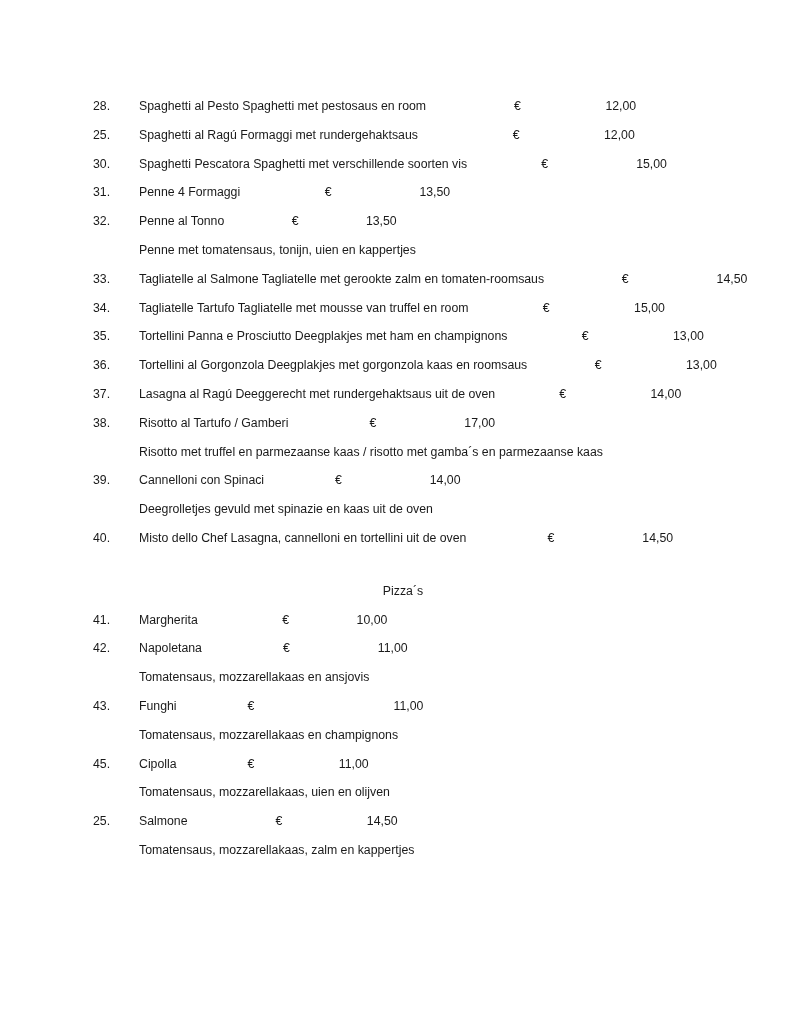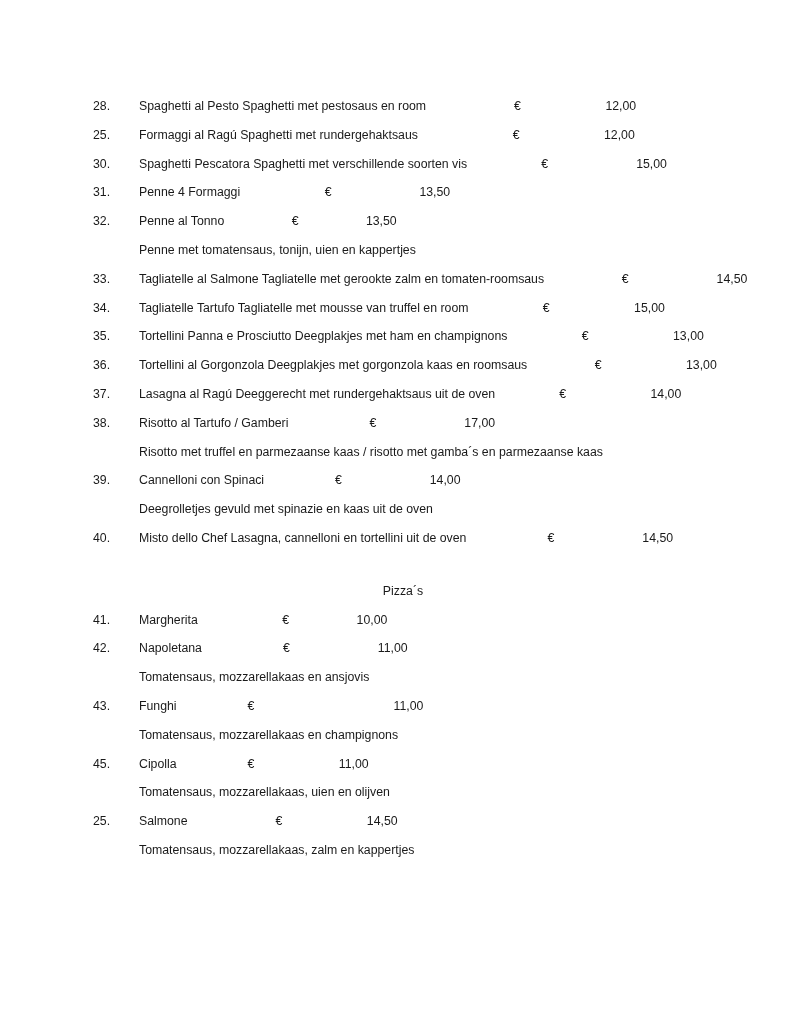--- a/index.html
+++ b/index.html
@@ -68,21 +68,21 @@
   .price {
     white-space: pre;
   }
 </style>
 </head>
 <body>
 
 <div class="page">
   <div class="doc-body">
       <div class="menu-row"><span class="row-num">28.</span><span class="row-body"><span class="name">Spaghetti al Pesto Spaghetti met pestosaus en room</span><span>       </span><span class="euro">€</span><span>      </span><span class="price">12,00</span></span></div>
-      <div class="menu-row"><span class="row-num">25.</span><span class="row-body"><span class="name">Formaggi al Ragú Spaghetti met rundergehaktsaus</span><span>         </span><span class="euro">€</span><span>      </span><span class="price">12,00</span></span></div>
+      <div class="menu-row"><span class="row-num">25.</span><span class="row-body"><span class="name">Spaghetti al Ragú Formaggi met rundergehaktsaus</span><span>         </span><span class="euro">€</span><span>      </span><span class="price">12,00</span></span></div>
       <div class="menu-row"><span class="row-num">30.</span><span class="row-body"><span class="name">Spaghetti Pescatora Spaghetti met verschillende soorten vis</span><span>   </span><span class="euro">€</span><span>       </span><span class="price">15,00</span></span></div>
       <div class="menu-row"><span class="row-num">31.</span><span class="row-body"><span class="name">Penne 4 Formaggi</span><span>      </span><span class="euro">€</span><span>       </span><span class="price">13,50</span></span></div>
       <div class="menu-row"><span class="row-num">32.</span><span class="row-body"><span class="name">Penne al Tonno</span><span> </span><span class="euro">€</span><span> </span><span class="price">13,50</span></span></div>
       <div class="desc-row">Penne met tomatensaus, tonijn, uien en kappertjes</div>
       <div class="menu-row"><span class="row-num">33.</span><span class="row-body"><span class="name">Tagliatelle al Salmone Tagliatelle met gerookte zalm en tomaten-roomsaus</span><span>    </span><span class="euro">€</span><span>       </span><span class="price">14,50</span></span></div>
       <div class="menu-row"><span class="row-num">34.</span><span class="row-body"><span class="name">Tagliatelle Tartufo Tagliatelle met mousse van truffel en room</span><span>   </span><span class="euro">€</span><span>      </span><span class="price">15,00</span></span></div>
       <div class="menu-row"><span class="row-num">35.</span><span class="row-body"><span class="name">Tortellini Panna e Prosciutto Deegplakjes met ham en champignons</span><span>   </span><span class="euro">€</span><span>      </span><span class="price">13,00</span></span></div>
       <div class="menu-row"><span class="row-num">36.</span><span class="row-body"><span class="name">Tortellini al Gorgonzola Deegplakjes met gorgonzola kaas en roomsaus</span><span> </span><span class="euro">€</span><span>      </span><span class="price">13,00</span></span></div>
       <div class="menu-row"><span class="row-num">37.</span><span class="row-body"><span class="name">Lasagna al Ragú Deeggerecht met rundergehaktsaus uit de oven</span><span></span><span class="euro">€</span><span>      </span><span class="price">14,00</span></span></div>
       <div class="menu-row"><span class="row-num">38.</span><span class="row-body"><span class="name">Risotto al Tartufo / Gamberi</span><span>     </span><span class="euro">€</span><span>       </span><span class="price">17,00</span></span></div>

